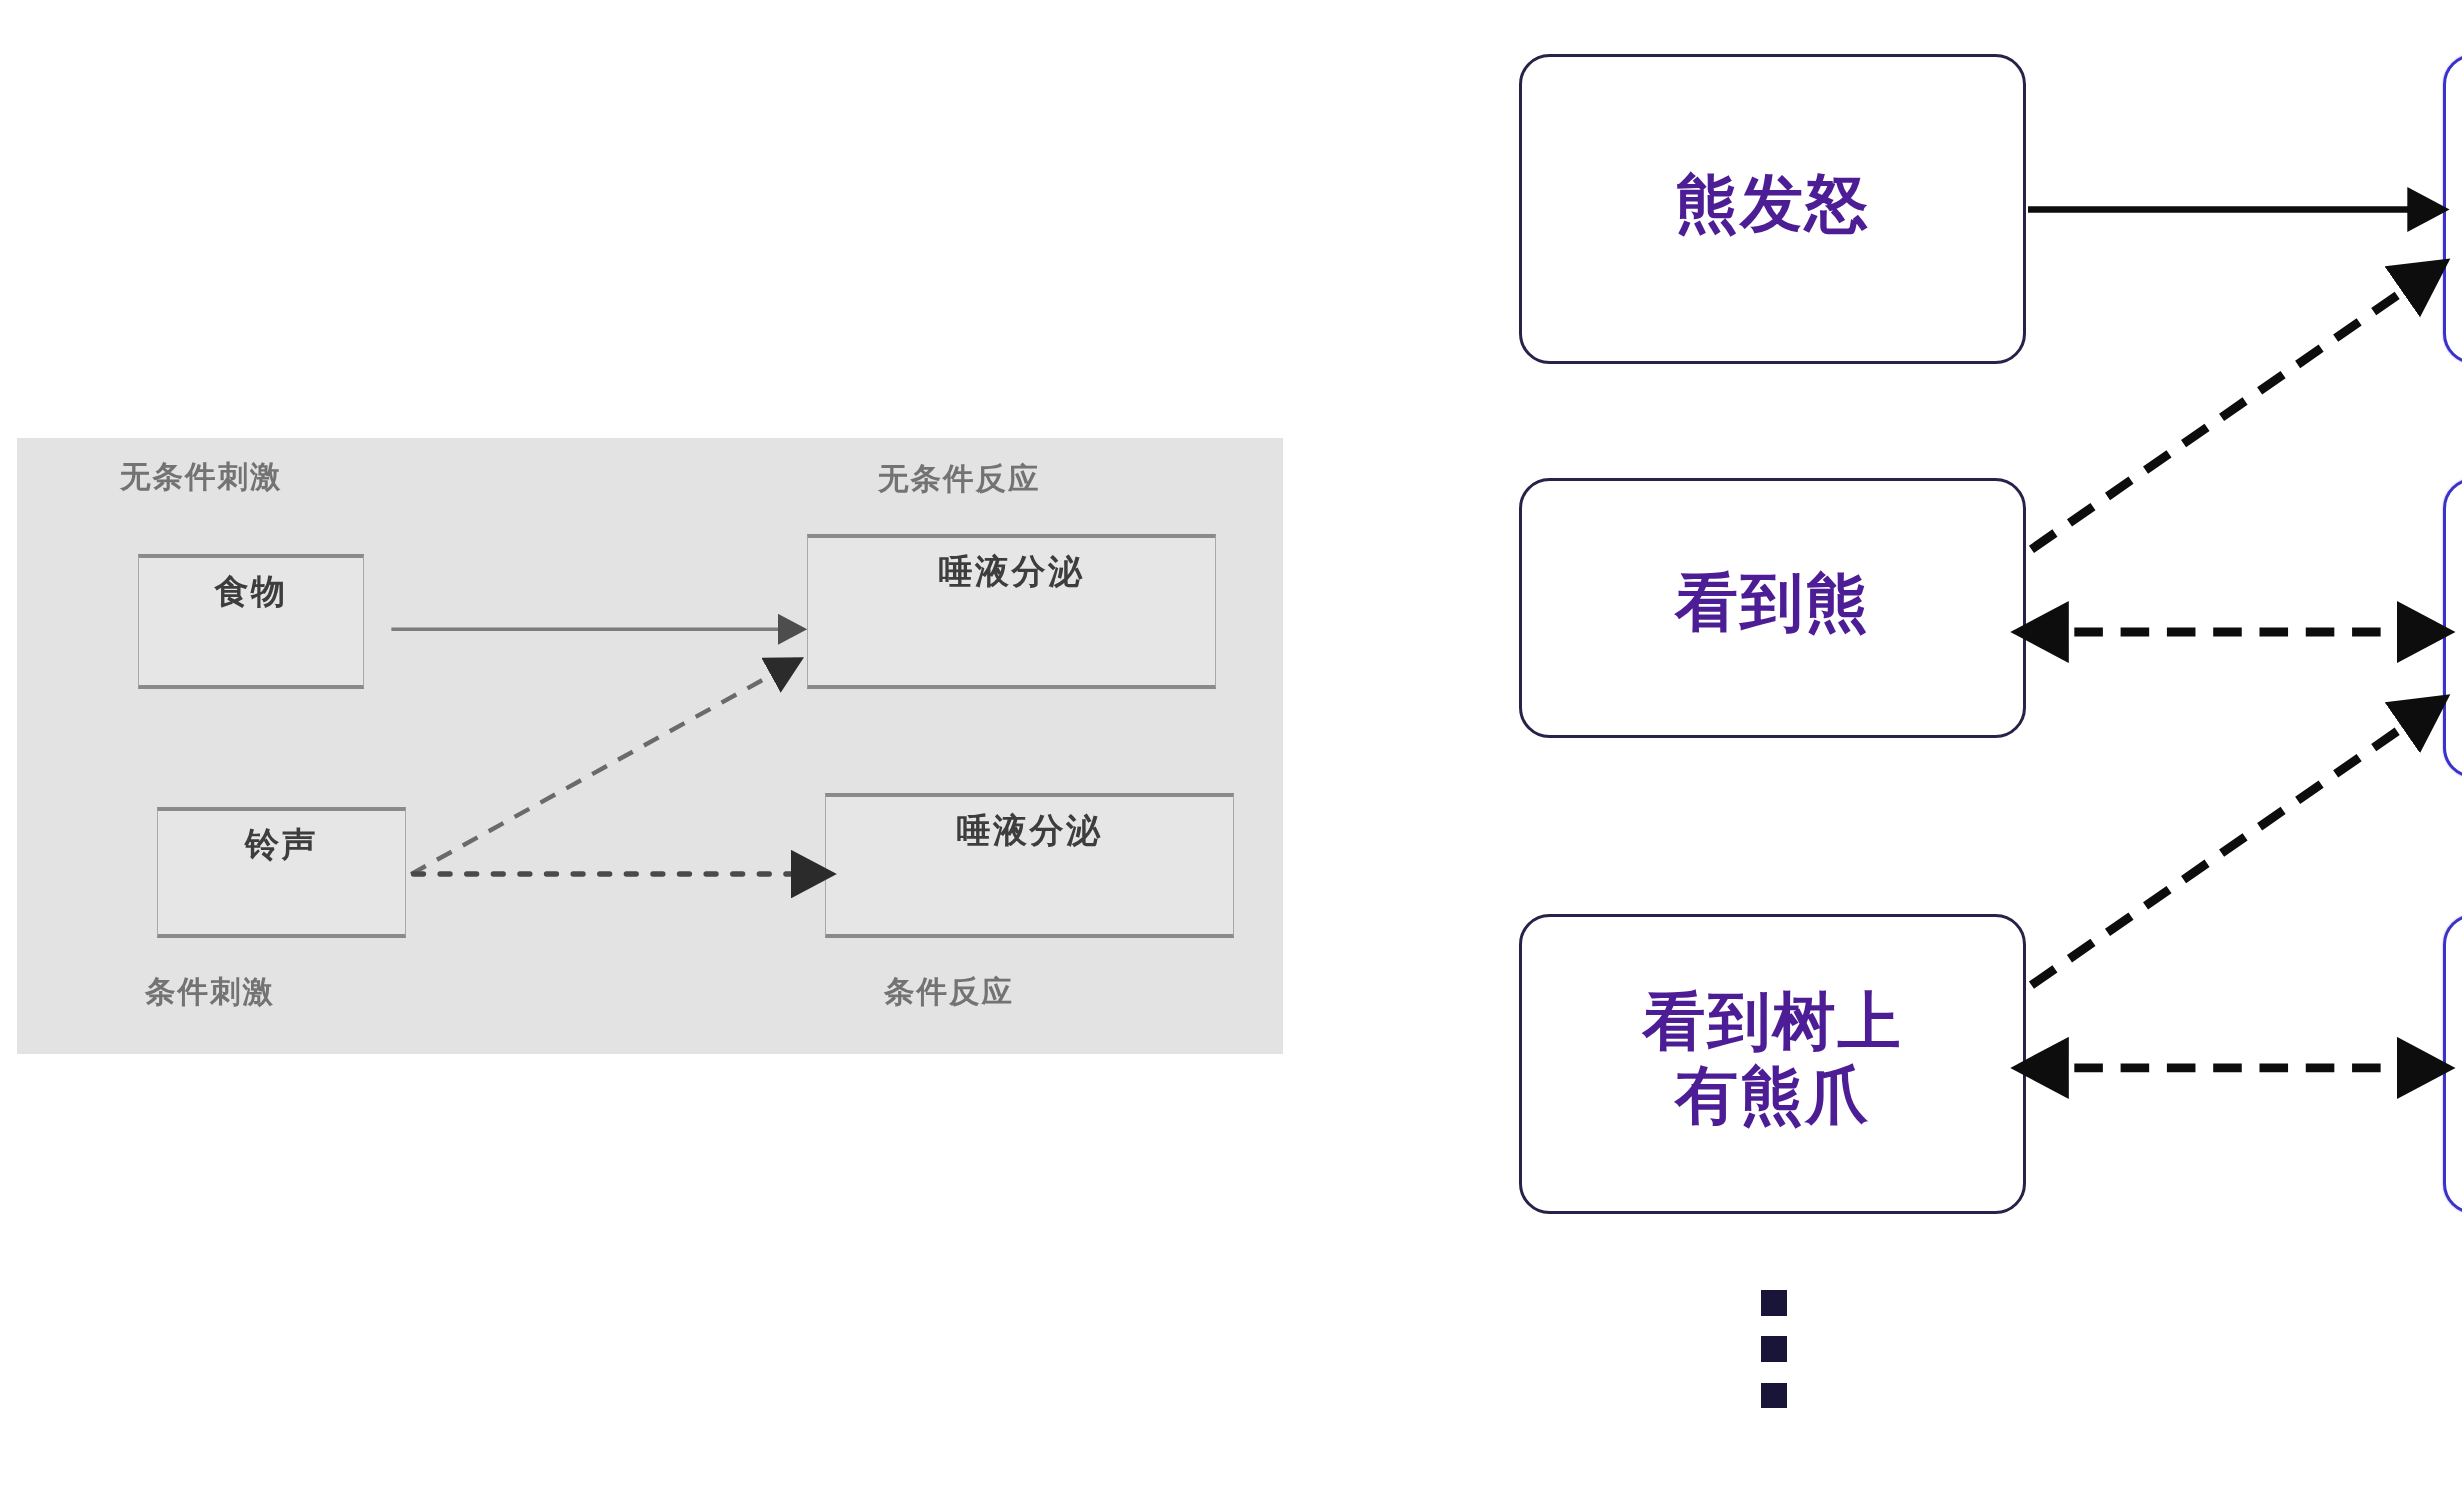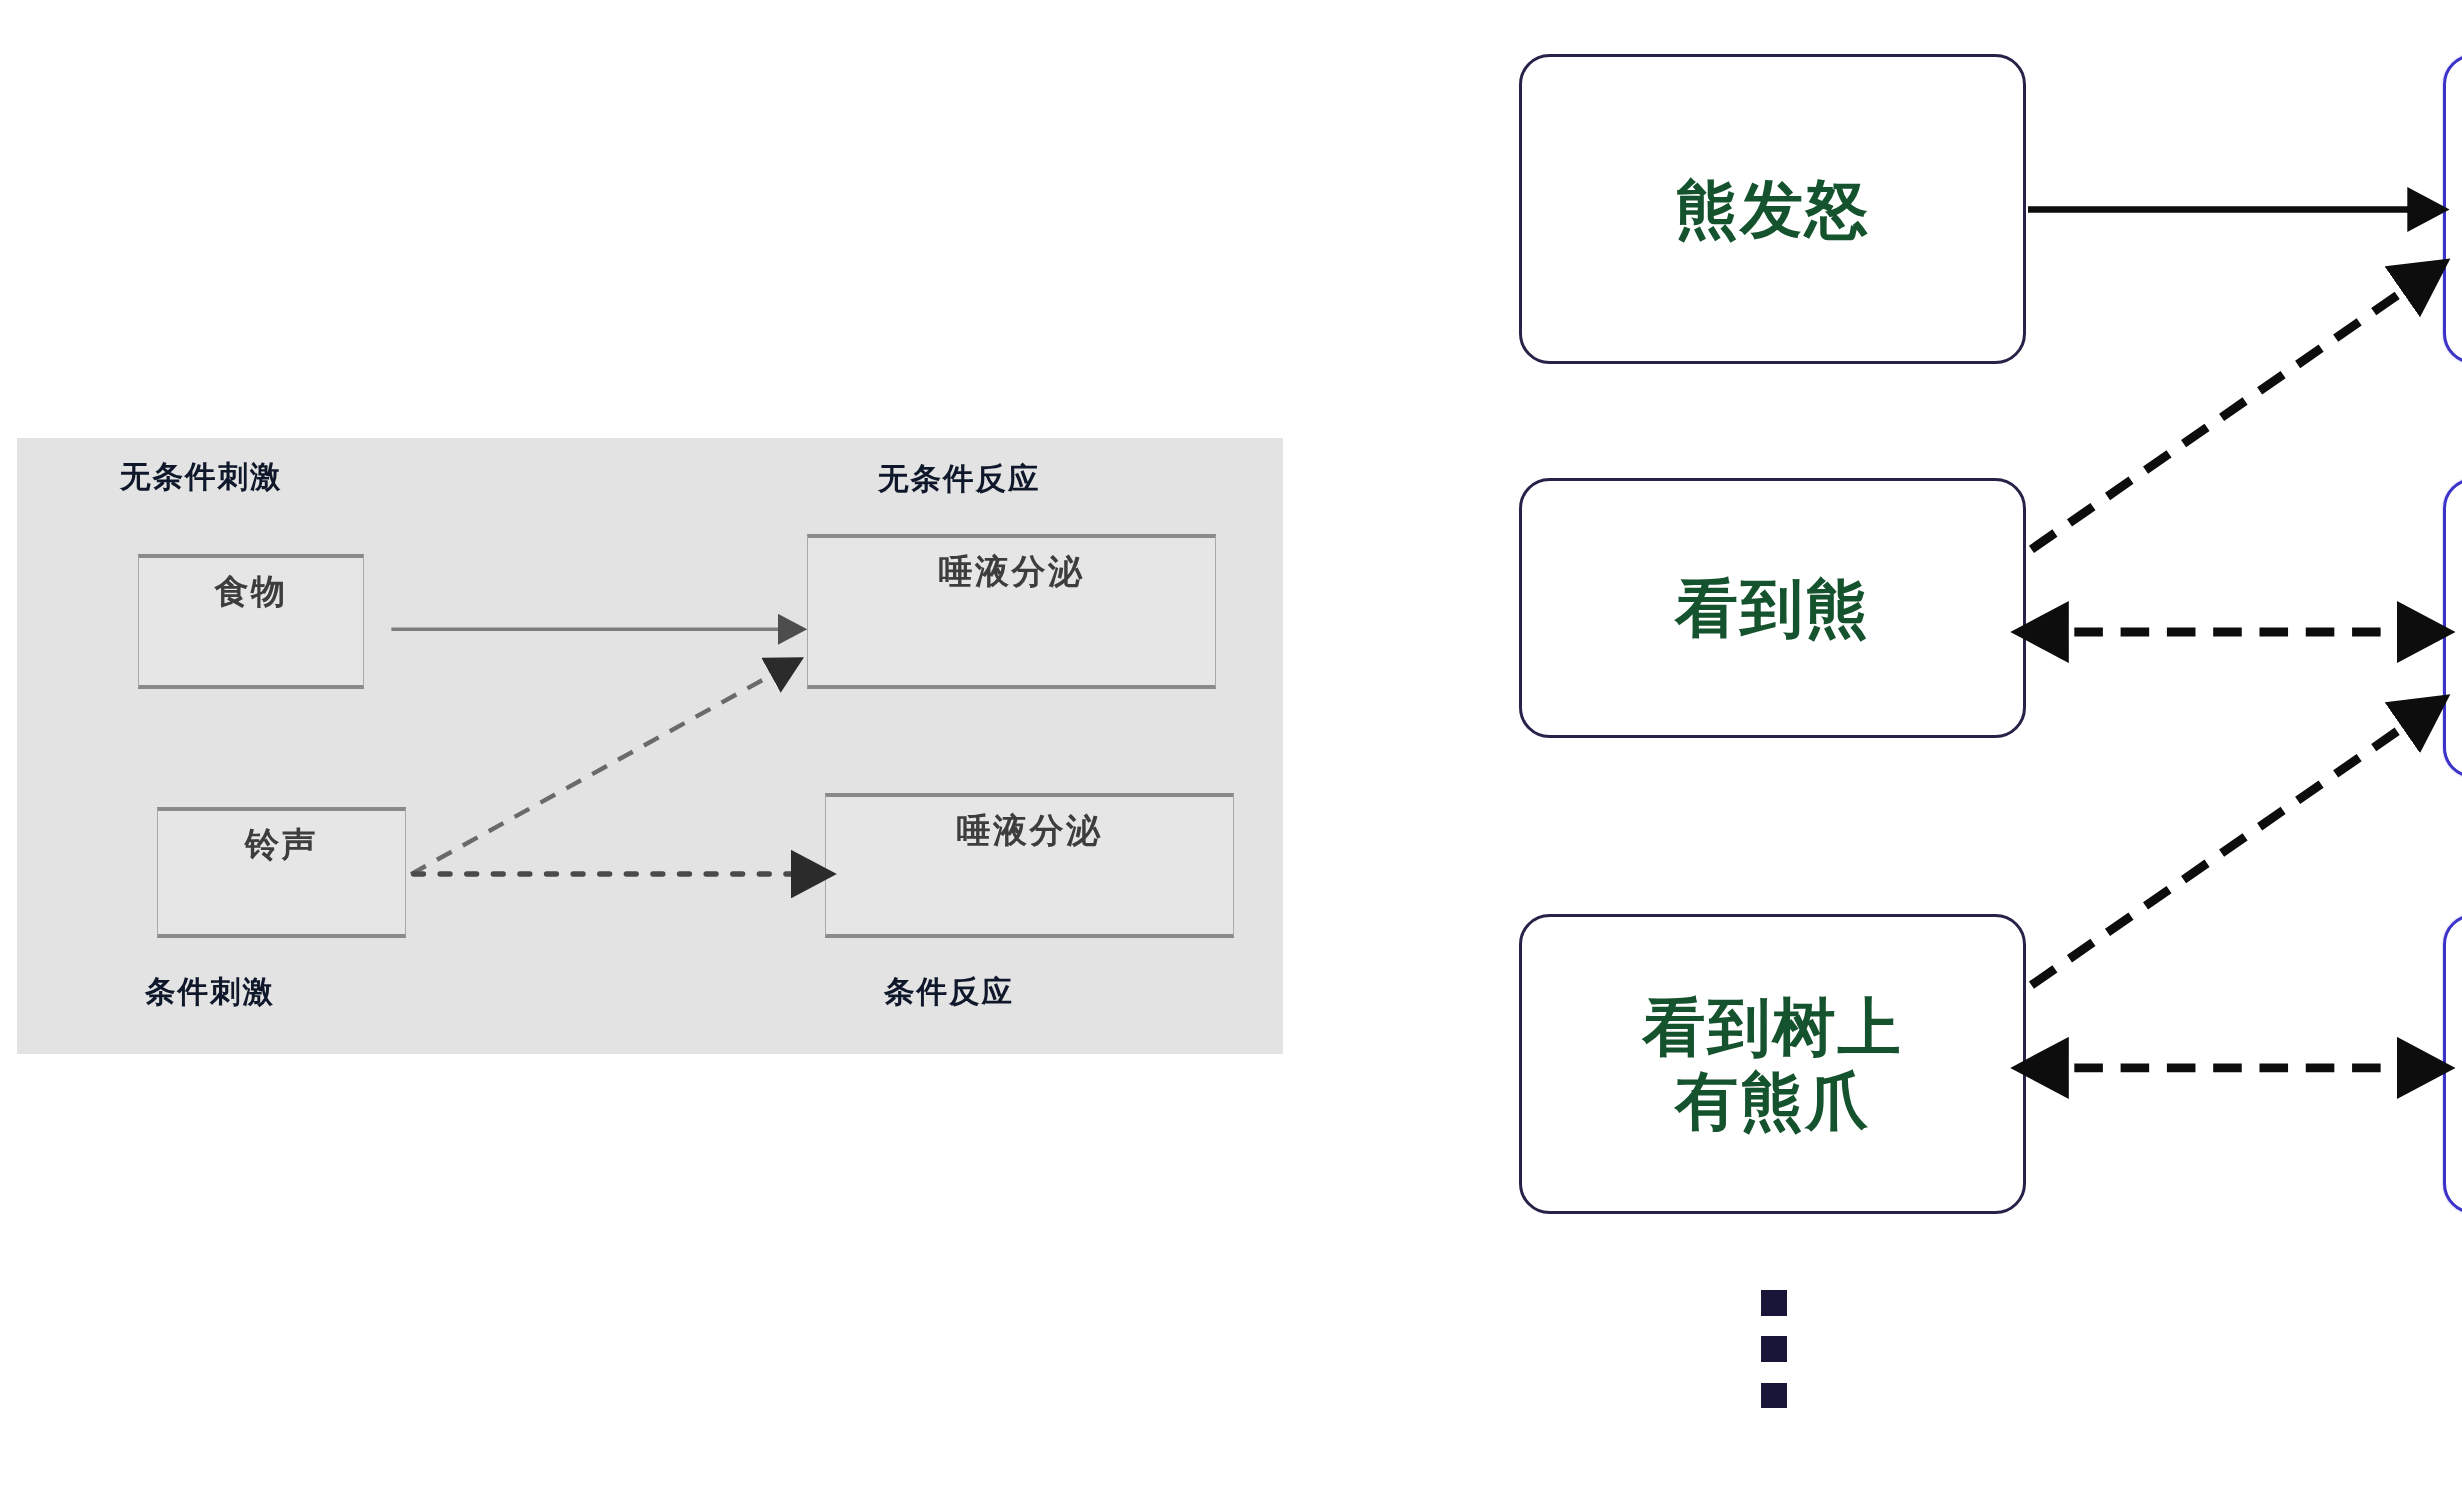--- a/index.html
+++ b/index.html
@@ -11,21 +11,21 @@
     overflow:hidden;
   }
 
   
   #cc-panel{
     position:absolute;left:17px;top:438px;width:1266px;height:616px;
     background:#e3e3e3;
   }
   .cc-caption{
     position:absolute;
-    font-size:30.5px;color:#0f172a;font-weight:700;
+    font-size:30.5px;color:#737373;font-weight:700;
     letter-spacing:2px;white-space:nowrap;
   }
   #cc-cap-us {left:103px;  top:18.7px;}
   #cc-cap-ur {left:837px; top:21px;margin-left:24px;}
   #cc-cap-cs {left:128px;  top:534px;text-align:right;}
   #cc-cap-cr {left:867px; top:534px;}
 
   .cc-box{
     position:absolute;background:#e6e6e6;
     border:1.5px solid #a9a9a9;
@@ -43,21 +43,21 @@
 
   
   .rl-box{
     position:absolute;box-sizing:border-box;background:#ffffff;
     border-radius:30.5px;
     display:flex;align-items:center;justify-content:center;
     text-align:center;line-height:1.18;
   }
   .rl-box.navy{border:3.4px solid #262248;}
   .rl-box.blue{border:3.4px solid #3b32c8;box-shadow:0 0 2px rgba(70,50,230,.55);}
-  .rl-label-cn{font-size:63px;font-weight:700;color:#14532d;letter-spacing:2px;}
+  .rl-label-cn{font-size:63px;font-weight:700;color:#4c1d95;letter-spacing:2px;font-family:Liberation Mono, monospace;}
 
   #rl-bear-angry {left:1519px;top:54px;  width:507px;height:310px;}
   #rl-see-bear   {left:1519px;top:478px;  width:507px;height:260px;}
   #rl-claw       {left:1519px;top:914px; width:507px;height:300px;text-align:center;}
   #rl-reward     {left:2443px;top:54px;  width:507px;height:310px;}
   #rl-vsp        {left:2443px;top:478px;  width:507px;height:300px;}
   #rl-vs         {left:2443px;top:914px; width:507px;height:300px;}
 
   #arrows{position:absolute;left:0;top:0;width:3306px;height:1498px;pointer-events:none;}
 

